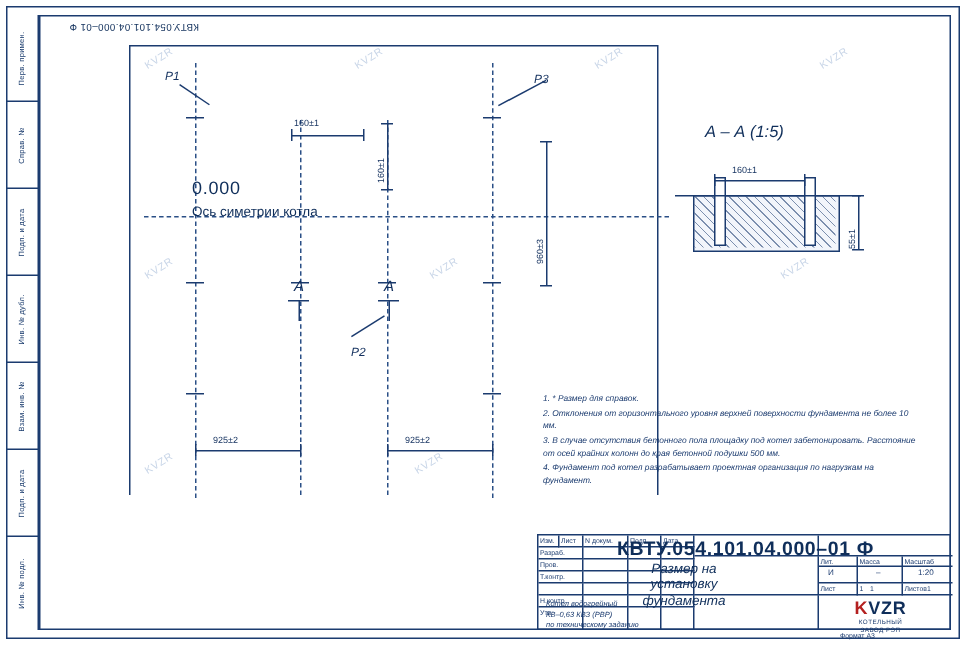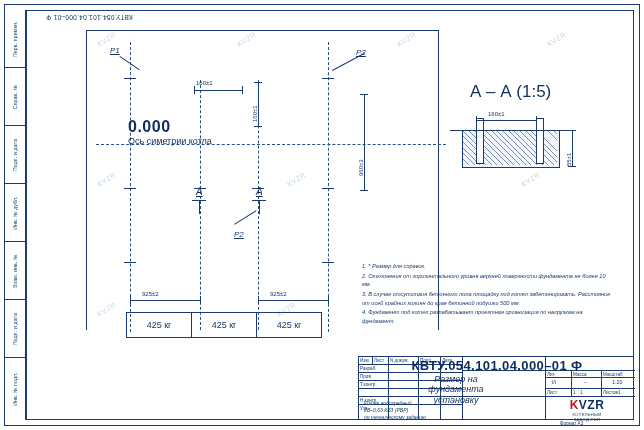--- a/index.html
+++ b/index.html
@@ -24,28 +24,28 @@
   
   .ln{position:absolute;background:#1b3b6f;}
   .hline{height:1px;}
   .vline{width:1px;}
   .dash-v{position:absolute;width:0;border-left:1px dashed #2a4f86;}
   .dash-h{position:absolute;height:0;border-top:1px dashed #2a4f86;}
 
   .lead{position:absolute;height:1px;background:#1b3b6f;transform-origin:0 0;}
 
   .lbl{position:absolute;font-size:8px;color:#13305e;white-space:nowrap;}
-  .lbl-i{font-style:italic;text-decoration:underline;}
+  .lbl-i{font-style:italic;}
   .dim{position:absolute;font-size:6px;color:#13305e;white-space:nowrap;}
   .dim-v{transform:rotate(-90deg);transform-origin:left top;}
 
-  .zero{position:absolute;font-size:16px;font-weight:bold;letter-spacing:.5px;}
+  .zero{position:absolute;font-size:12px;font-weight:normal;letter-spacing:.5px;}
   .axis-text{position:absolute;font-size:9px;}
 
-  .sec-title{position:absolute;font-size:17px;}
+  .sec-title{position:absolute;font-size:11px;font-style:italic;}
 
   
   .sec-wrap{position:absolute;}
   .sec-body{position:absolute;background:#f2f5fb;border:1px solid #1b3b6f;}
   .hatch{position:absolute;background:repeating-linear-gradient(45deg,#1b3b6f 0 0.6px,transparent 0.6px 4px);opacity:.55;}
   .bolt{position:absolute;background:#fff;border:1px solid #1b3b6f;}
 
   
   .notes{position:absolute;left:362px;top:262px;width:250px;font-size:5.6px;line-height:1.55;color:#1b3b6f;font-style:italic;}
   .notes p{margin:0 0 1px 0;}
@@ -203,25 +203,20 @@
 
   <div class="notes">
     <p>1. * Размер для справок.</p>
     <p>2. Отклонения от горизонтального уровня верхней поверхности фундамента не более 10 мм.</p>
     <p>3. В случае отсутствия бетонного пола площадку под котел забетонировать. Расстояние от осей крайних колонн до края бетонной подушки 500 мм.</p>
     <p>4. Фундамент под котел разрабатывает проектная организация по нагрузкам на фундамент.</p>
   </div>
 
   <table class="ptable">
     <tbody>
-    <tr>
-      <td>425 кг</td>
-      <td>425 кг</td>
-      <td>425 кг</td>
-    </tr>
   </tbody>
     </table>
 
   <div class="tb">
 
     <div class="c" style="left:0;top:0;width:14px;height:8px;">Изм.</div>
     <div class="c" style="left:14px;top:0;width:16px;height:8px;">Лист</div>
     <div class="c" style="left:30px;top:0;width:30px;height:8px;">N докум.</div>
     <div class="c" style="left:60px;top:0;width:22px;height:8px;">Подп.</div>
     <div class="c" style="left:82px;top:0;width:22px;height:8px;">Дата</div>
@@ -273,22 +268,22 @@
     <div class="c nr" style="left:243px;top:32px;width:33px;height:8px;">Листов</div>
 
     <div class="c nb" style="left:104px;top:40px;width:83px;height:23px;"></div>
     <div class="c nb nr" style="left:187px;top:40px;width:89px;height:23px;"></div>
   </div>
 
   <div class="code">КВТУ.054.101.04.000–01 Ф</div>
 
   <div class="zadanie">
     <div>Размер на</div>
+    <div>установку</div>
     <div>фундамента</div>
-    <div>установку</div>
   </div>
 
   <div class="kotel">
     <div>Котел водогрейный</div>
     <div>КВ–0,63  КВЗ  (РВР)</div>
     <div>по техническому заданию</div>
   </div>
 
   <div class="tbtxt b" style="left:552px;top:379px;">И</div>
   <div class="tbtxt b" style="left:584px;top:379px;">–</div>

